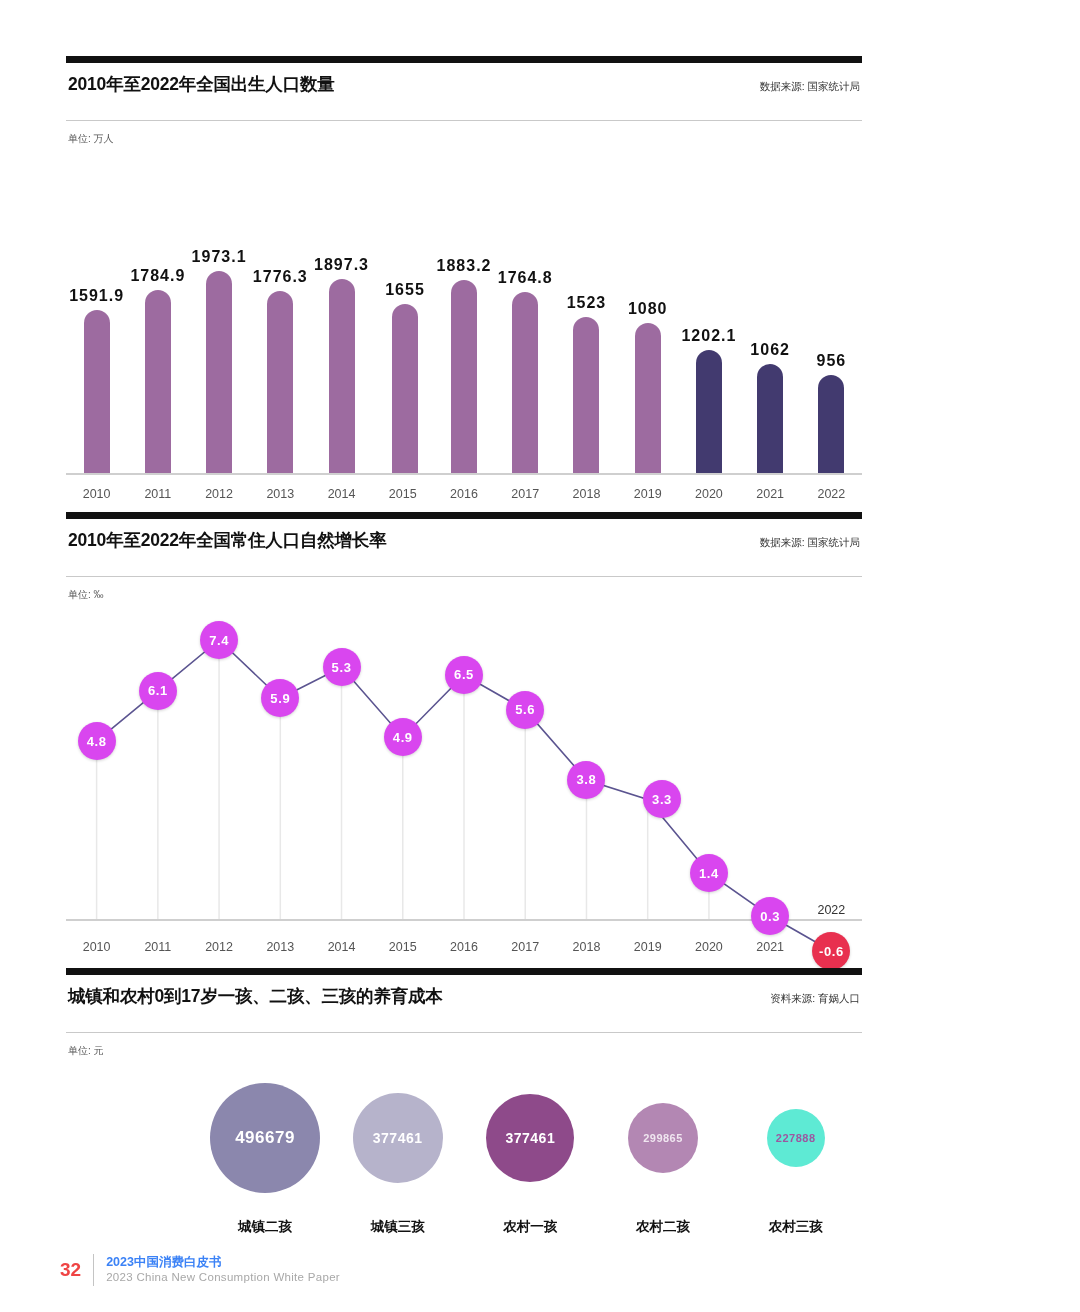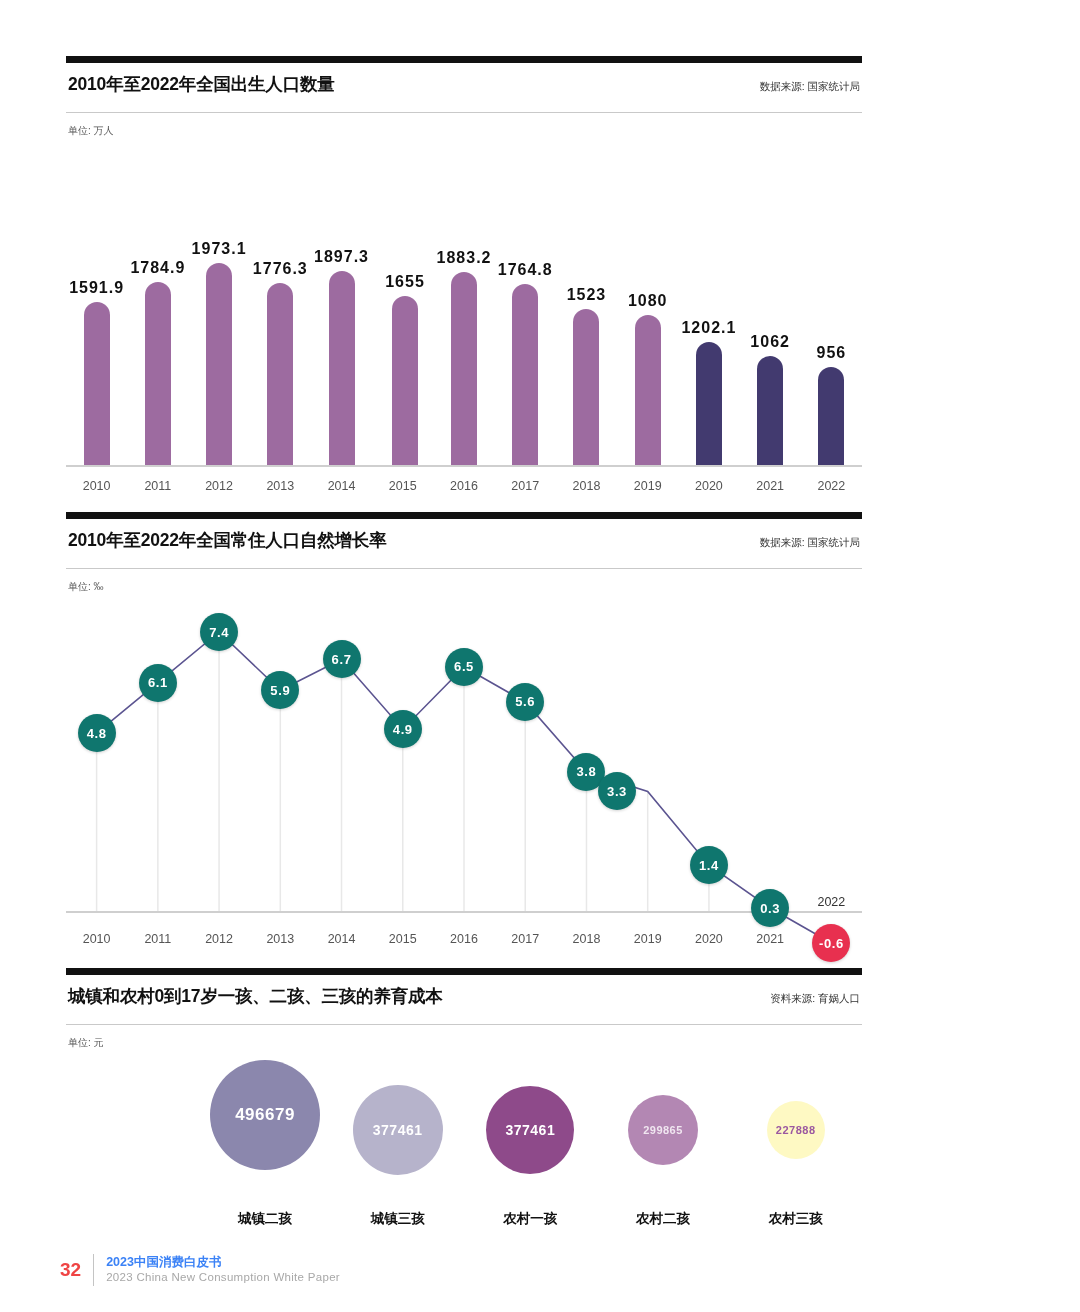--- a/index.html
+++ b/index.html
@@ -30,21 +30,21 @@
   }
   .rule-top {
     height: 7px;
     background: #111111;
     width: 100%;
   }
   .hdr {
     display: flex;
     align-items: baseline;
     justify-content: space-between;
-    padding: 9px 2px 16px 2px;
+    padding: 9px 2px 24px 2px;
     border-bottom: 1px solid #c9c9c9;
   }
   .hdr-title {
     font-size: 17.5px;
     font-weight: bold;
     letter-spacing: -0.2px;
     color: #111;
     white-space: nowrap;
   }
   .hdr-source {
@@ -118,21 +118,21 @@
     position: absolute;
     left: 0; top: 0;
     width: 796px;
     height: 370px;
   }
   .node {
     position: absolute;
     width: 38px;
     height: 38px;
     border-radius: 50%;
-    background: #0f766e;
+    background: #d946ef;
     color: #fff;
     font-size: 13px;
     font-weight: bold;
     letter-spacing: 0.6px;
     display: flex;
     align-items: center;
     justify-content: center;
     box-shadow: 0 1px 3px rgba(0,0,0,0.18);
   }
   .node.neg {
@@ -322,51 +322,51 @@
         </svg>
       <div class="line-axis"></div>
     <div class="node" style="left: 11.6154px; top: 116.075px;">4.8</div>
         <div class="line-year" style="left: 1.61538px;">2010</div>
         <div class="node" style="left: 72.8462px; top: 65.5375px;">6.1</div>
         <div class="line-year" style="left: 62.8462px;">2011</div>
         <div class="node" style="left: 134.077px; top: 15px;">7.4</div>
         <div class="line-year" style="left: 124.077px;">2012</div>
         <div class="node" style="left: 195.308px; top: 73.3125px;">5.9</div>
         <div class="line-year" style="left: 185.308px;">2013</div>
-        <div class="node" style="left: 256.538px; top: 42.2125px;">6.7</div>
+        <div class="node" style="left: 256.538px; top: 42.2125px;">5.3</div>
         <div class="line-year" style="left: 246.538px;">2014</div>
         <div class="node" style="left: 317.769px; top: 112.188px;">4.9</div>
         <div class="line-year" style="left: 307.769px;">2015</div>
         <div class="node" style="left: 379px; top: 49.9875px;">6.5</div>
         <div class="line-year" style="left: 369px;">2016</div>
         <div class="node" style="left: 440.231px; top: 84.975px;">5.6</div>
         <div class="line-year" style="left: 430.231px;">2017</div>
         <div class="node" style="left: 501.462px; top: 154.95px;">3.8</div>
         <div class="line-year" style="left: 491.462px;">2018</div>
-        <div class="node" style="left: 532px; top: 174.387px;">3.3</div>
+        <div class="node" style="left: 577px; top: 174.387px;">3.3</div>
         <div class="line-year" style="left: 552.692px;">2019</div>
         <div class="node" style="left: 623.923px; top: 248.25px;">1.4</div>
         <div class="line-year" style="left: 613.923px;">2020</div>
         <div class="node" style="left: 685.154px; top: 291.012px;">0.3</div>
         <div class="line-year" style="left: 675.154px;">2021</div>
         <div class="node neg" style="left: 746.385px; top: 326px;">-0.6</div>
         <div class="line-year-top" style="left: 736.385px; top: 297px;">2022</div>
       </div>
   </div>
 
   <div class="section" id="sec3" style="top:968px;">
     <div class="rule-top"></div>
     <div class="hdr">
       <div class="hdr-title">城镇和农村0到17岁一孩、二孩、三孩的养育成本</div>
       <div class="hdr-source">资料来源: 育娲人口</div>
     </div>
     <div class="unit">单位: 元</div>
     <div class="bubblechart" id="bubblechart">
         <div class="bubble-col" style="left: 129px; top: 0px;">
-          <div style="height: 140px; display: flex; align-items: flex-start; justify-content: center;">
+          <div style="height: 140px; display: flex; align-items: center; justify-content: center;">
             <div class="bubble" style="width: 110px; height: 110px; background: rgb(139, 135, 173); color: rgb(255, 255, 255); font-size: 17px;">496679</div>
           </div>
           <div class="bubble-label">城镇二孩</div>
         </div>
         <div class="bubble-col" style="left: 261.667px; top: 0px;">
           <div style="height: 140px; display: flex; align-items: center; justify-content: center;">
             <div class="bubble" style="width: 90px; height: 90px; background: rgb(182, 179, 203); color: rgb(255, 255, 255); font-size: 14px;">377461</div>
           </div>
           <div class="bubble-label">城镇三孩</div>
         </div>
@@ -377,21 +377,21 @@
           <div class="bubble-label">农村一孩</div>
         </div>
         <div class="bubble-col" style="left: 527px; top: 0px;">
           <div style="height: 140px; display: flex; align-items: center; justify-content: center;">
             <div class="bubble" style="width: 70px; height: 70px; background: rgb(179, 135, 179); color: rgb(240, 230, 240); font-size: 11px;">299865</div>
           </div>
           <div class="bubble-label">农村二孩</div>
         </div>
         <div class="bubble-col" style="left: 659.667px; top: 0px;">
           <div style="height: 140px; display: flex; align-items: center; justify-content: center;">
-            <div class="bubble" style="width: 58px; height: 58px; background: #fef9c3; color: rgb(155, 88, 160); font-size: 11px;">227888</div>
+            <div class="bubble" style="width: 58px; height: 58px; background: #5eead4; color: rgb(155, 88, 160); font-size: 11px;">227888</div>
           </div>
           <div class="bubble-label">农村三孩</div>
         </div>
       </div>
   </div>
 
   <div class="footer">
     <div class="footer-page">32</div>
     <div class="footer-divider"></div>
     <div class="footer-texts">

